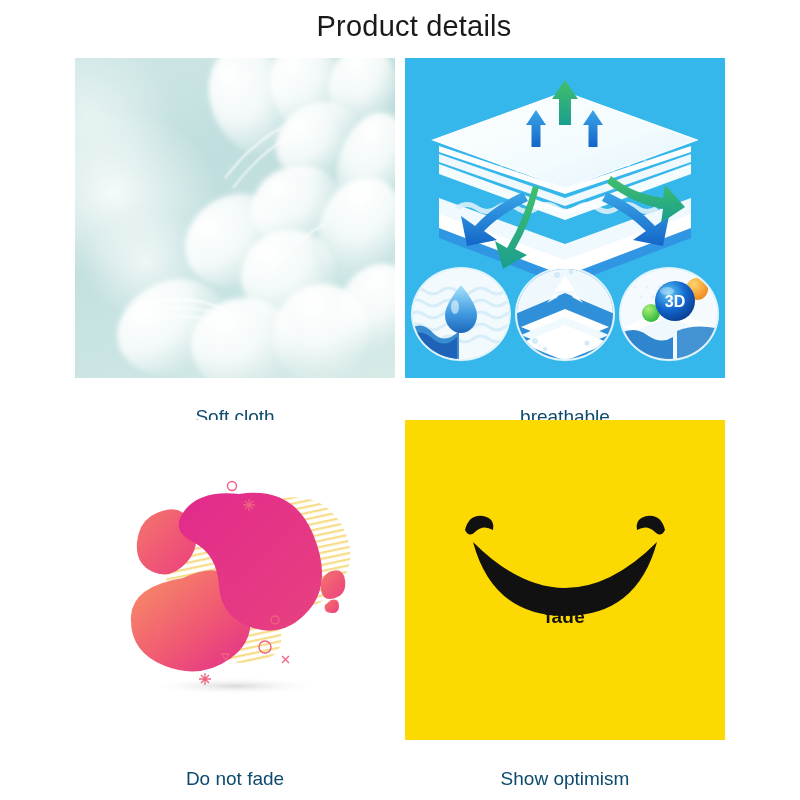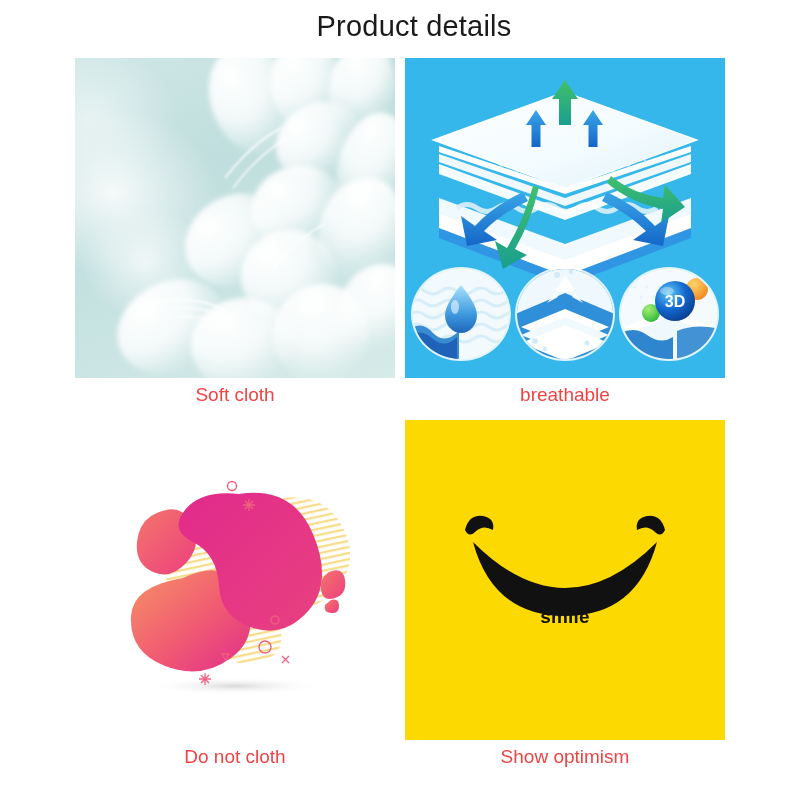--- a/index.html
+++ b/index.html
@@ -40,22 +40,23 @@
     position: absolute;
     width: 320px;
     height: 320px;
     overflow: hidden;
   }
   .caption {
     position: absolute;
     width: 320px;
     text-align: center;
     font-size: 19px;
-    color: #ef4444;
+    color: #0c4a6e;
     font-weight: 400;
+    margin-top: 22px;
   }
 
   
   #cell-soft   { left: 75px;  top: 0px; }
   #cell-breath { left: 405px; top: 0px; }
   #cell-fade   { left: 75px;  top: 362px; }
   #cell-smile  { left: 405px; top: 362px; }
 
   #cell-soft   .caption,
   #cell-breath .caption { top: 326px; }
@@ -392,30 +393,30 @@
             <path d="M130 253 v 12 M124 259 h 12 M126 255 l 8 8 M134 255 l -8 8"></path>
           </g>
           <g stroke-width="1.3">
             <path d="M207 236 l 7 7 M214 236 l -7 7"></path>
           </g>
           <path d="M147 234 l 7 0 l -3.5 6 z" fill="none" stroke-width="1.3"></path>
         </g>
       </svg>
 
     </div>
-    <div class="caption">Do not cloth</div>
+    <div class="caption">Do not fade</div>
   </div>
 
   <div class="cell" id="cell-smile">
     <div class="panel smile-panel">
       <svg width="320" height="320" viewBox="0 0 320 320" style="position:absolute;left:0;top:0;">
         <g fill="#111111">
           <path d="M68 122 q 92 92 184 0 q -20 74 -92 74 q -72 0 -92 -74 z"></path>
           <path d="M60 110 q 4 -16 18 -14 q 12 2 10 14 q -10 -6 -18 2 q -6 6 -10 -2 z"></path>
           <path d="M260 110 q -4 -16 -18 -14 q -12 2 -10 14 q 10 -6 18 2 q 6 6 10 -2 z"></path>
         </g>
       </svg>
-      <div class="smile-label">smile</div>
+      <div class="smile-label">fade</div>
     </div>
     <div class="caption">Show optimism</div>
   </div>
 
 </div>
 
 </body></html>

